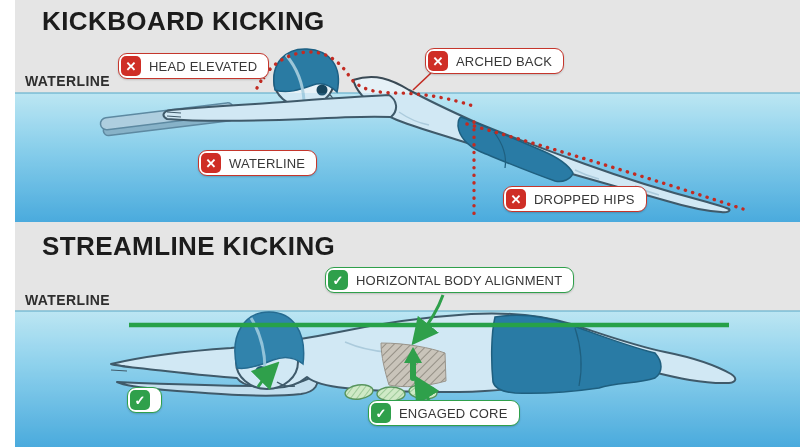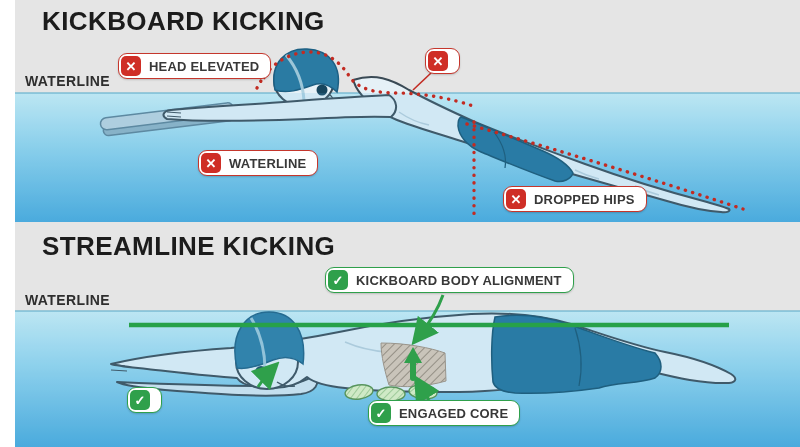--- a/index.html
+++ b/index.html
@@ -30,21 +30,21 @@
   }
   .pill.red{border:1.8px solid #c5362c;}
   .pill.green{border:1.8px solid #2fa04b;}
   .badge{
     width:20px;height:20px;border-radius:5px;flex:0 0 auto;
     display:flex;align-items:center;justify-content:center;
     color:#ffffff;font-size:13px;font-weight:bold;line-height:1;
   }
   .pill.red .badge{background:#cf2e26;}
   .pill.green .badge{background:#2fa04b;}
-  .pill-label{font-size:13px;font-weight:700;color:#383838;letter-spacing:.2px;}
+  .pill-label{font-size:13px;font-weight:400;color:#383838;letter-spacing:.2px;}
 </style>
 </head>
 <body>
 
 <div class="canvas">
 
   <div class="panel" id="panel-top">
 
     <svg class="scene" width="800" height="222" viewBox="0 0 800 222">
       <defs>
@@ -123,20 +123,21 @@
 
     <div class="panel-title">KICKBOARD KICKING</div>
     <div class="waterline-label">WATERLINE</div>
 
     <div class="pill red" style="left:103px;top:53px;">
       <span class="badge">✕</span>
       <span class="pill-label">HEAD ELEVATED</span>
     </div>
     <div class="pill red" style="left:410px;top:48px;">
       <span class="badge">✕</span>
+      <span class="pill-label">ARCHED BACK</span>
     </div>
     <div class="pill red" style="left:183px;top:150px;">
       <span class="badge">✕</span>
       <span class="pill-label">WATERLINE</span>
     </div>
     <div class="pill red" style="left:488px;top:186px;">
       <span class="badge">✕</span>
       <span class="pill-label">DROPPED HIPS</span>
     </div>
   </div>
@@ -230,21 +231,21 @@
         <path d="M 243 165 C 248 158 252 152 256 148" marker-end="url(#ah)"></path>
         <path d="M 414 178 C 411 173 408 168 405 163" marker-end="url(#ah)"></path>
       </g>
     </svg>
 
     <div class="panel-title">STREAMLINE KICKING</div>
     <div class="waterline-label">WATERLINE</div>
 
     <div class="pill green" style="left:310px;top:45px;">
       <span class="badge">✓</span>
-      <span class="pill-label">KICKBOARD BODY ALIGNMENT</span>
+      <span class="pill-label">HORIZONTAL BODY ALIGNMENT</span>
     </div>
     <div class="pill green" style="left:112px;top:165px;">
       <span class="badge">✓</span>
     </div>
     <div class="pill green" style="left:353px;top:178px;">
       <span class="badge">✓</span>
       <span class="pill-label">ENGAGED CORE</span>
     </div>
   </div>
 

